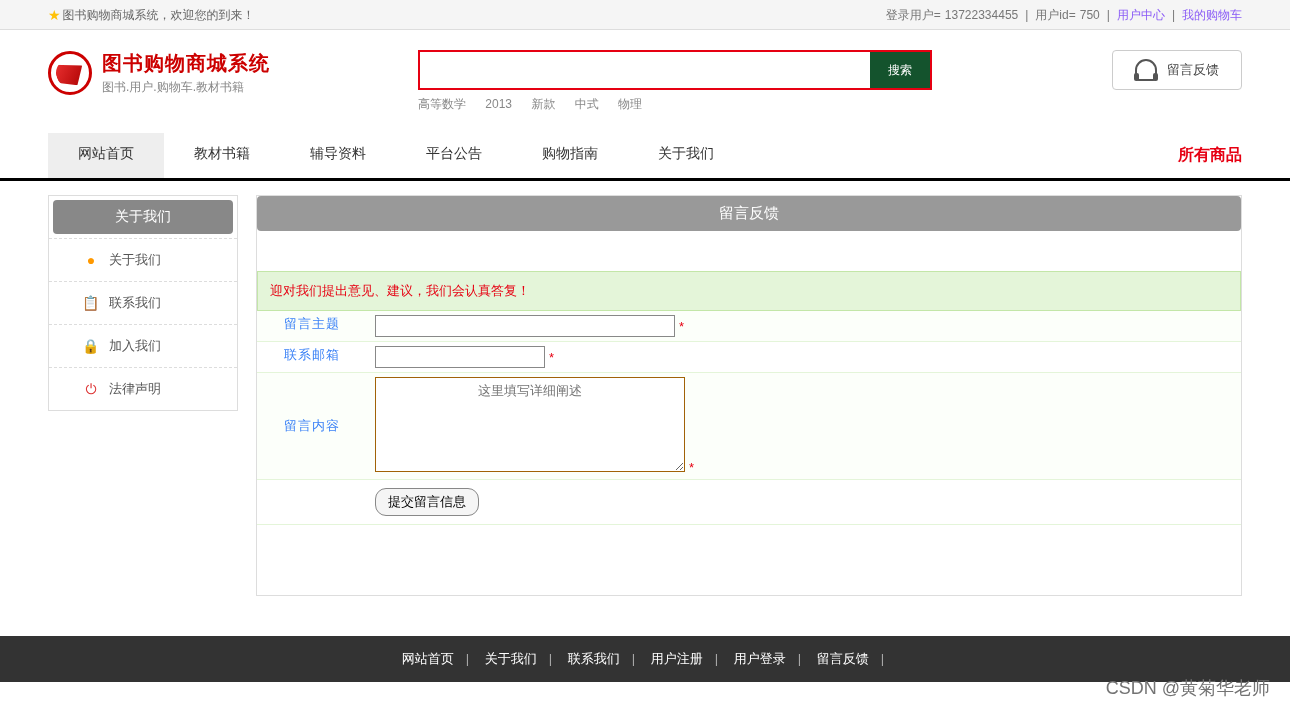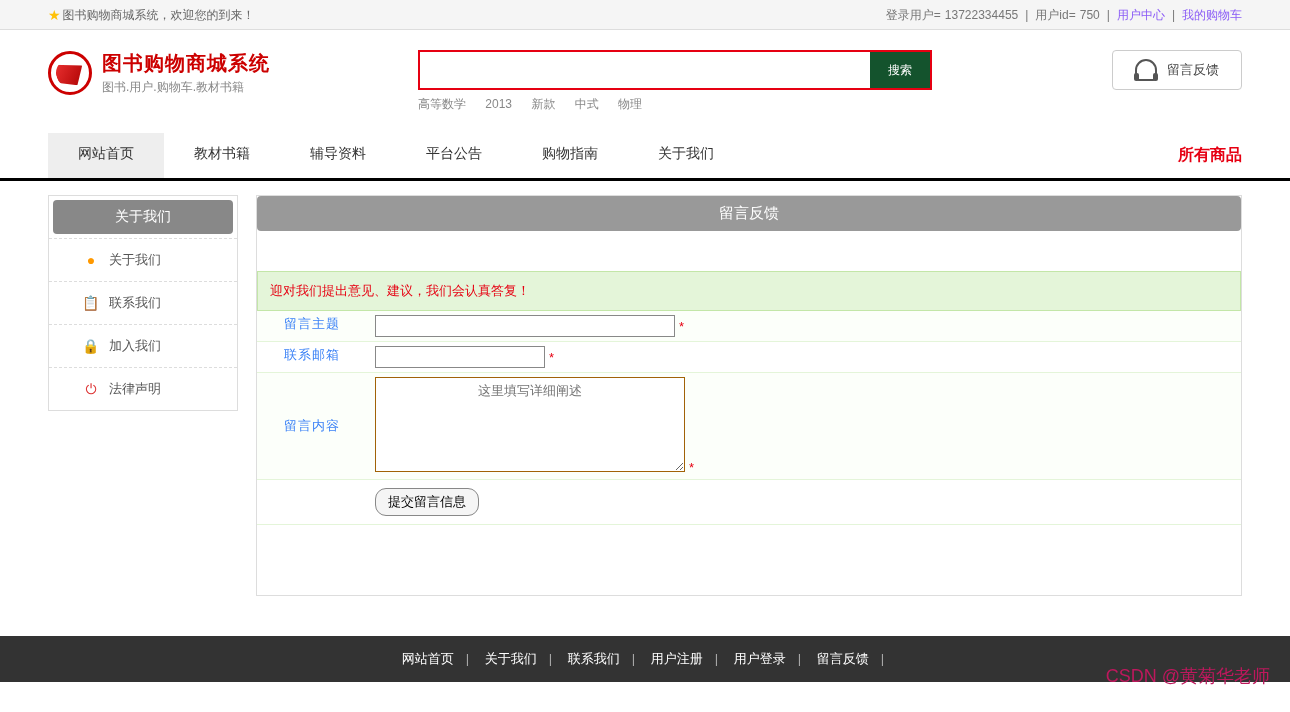--- a/index.html
+++ b/index.html
@@ -64,21 +64,21 @@
     .textarea { width: 310px; height: 95px; border: 1px solid #a16207; padding: 4px; font-family: inherit; font-size: 13px; resize: both; text-align: center; }
     .submit-row td { padding: 8px; }
     .submit-btn { padding: 4px 12px; border: 1px solid #888; background: #f5f5f5; cursor: pointer; font-size: 13px; border-radius: 11px; }
     
     
     .footer-nav { background: #333; color: #fff; text-align: center; padding: 14px 0; font-size: 13px; }
     .footer-nav a { color: #fff; text-decoration: none; margin: 0 4px; }
     .footer-nav .sep { margin: 0 8px; color: #aaa; }
     .footer-info { text-align: center; padding: 14px 0 20px; font-size: 13px; color: #444; }
     
-    .watermark { position: fixed; right: 20px; bottom: 24px; color: #be185d; font-size: 18px; pointer-events: none; text-align: center; }
+    .watermark { position: fixed; right: 20px; bottom: 12px; color: #737373; font-size: 18px; pointer-events: none; text-align: center; }
   </style>
 </head>
 <body>
 
 <div class="topbar">
   <div class="topbar-left">
     <span class="star-icon">★</span>
     <span>图书购物商城系统，欢迎您的到来！</span>
   </div>
   <div class="topbar-right">

